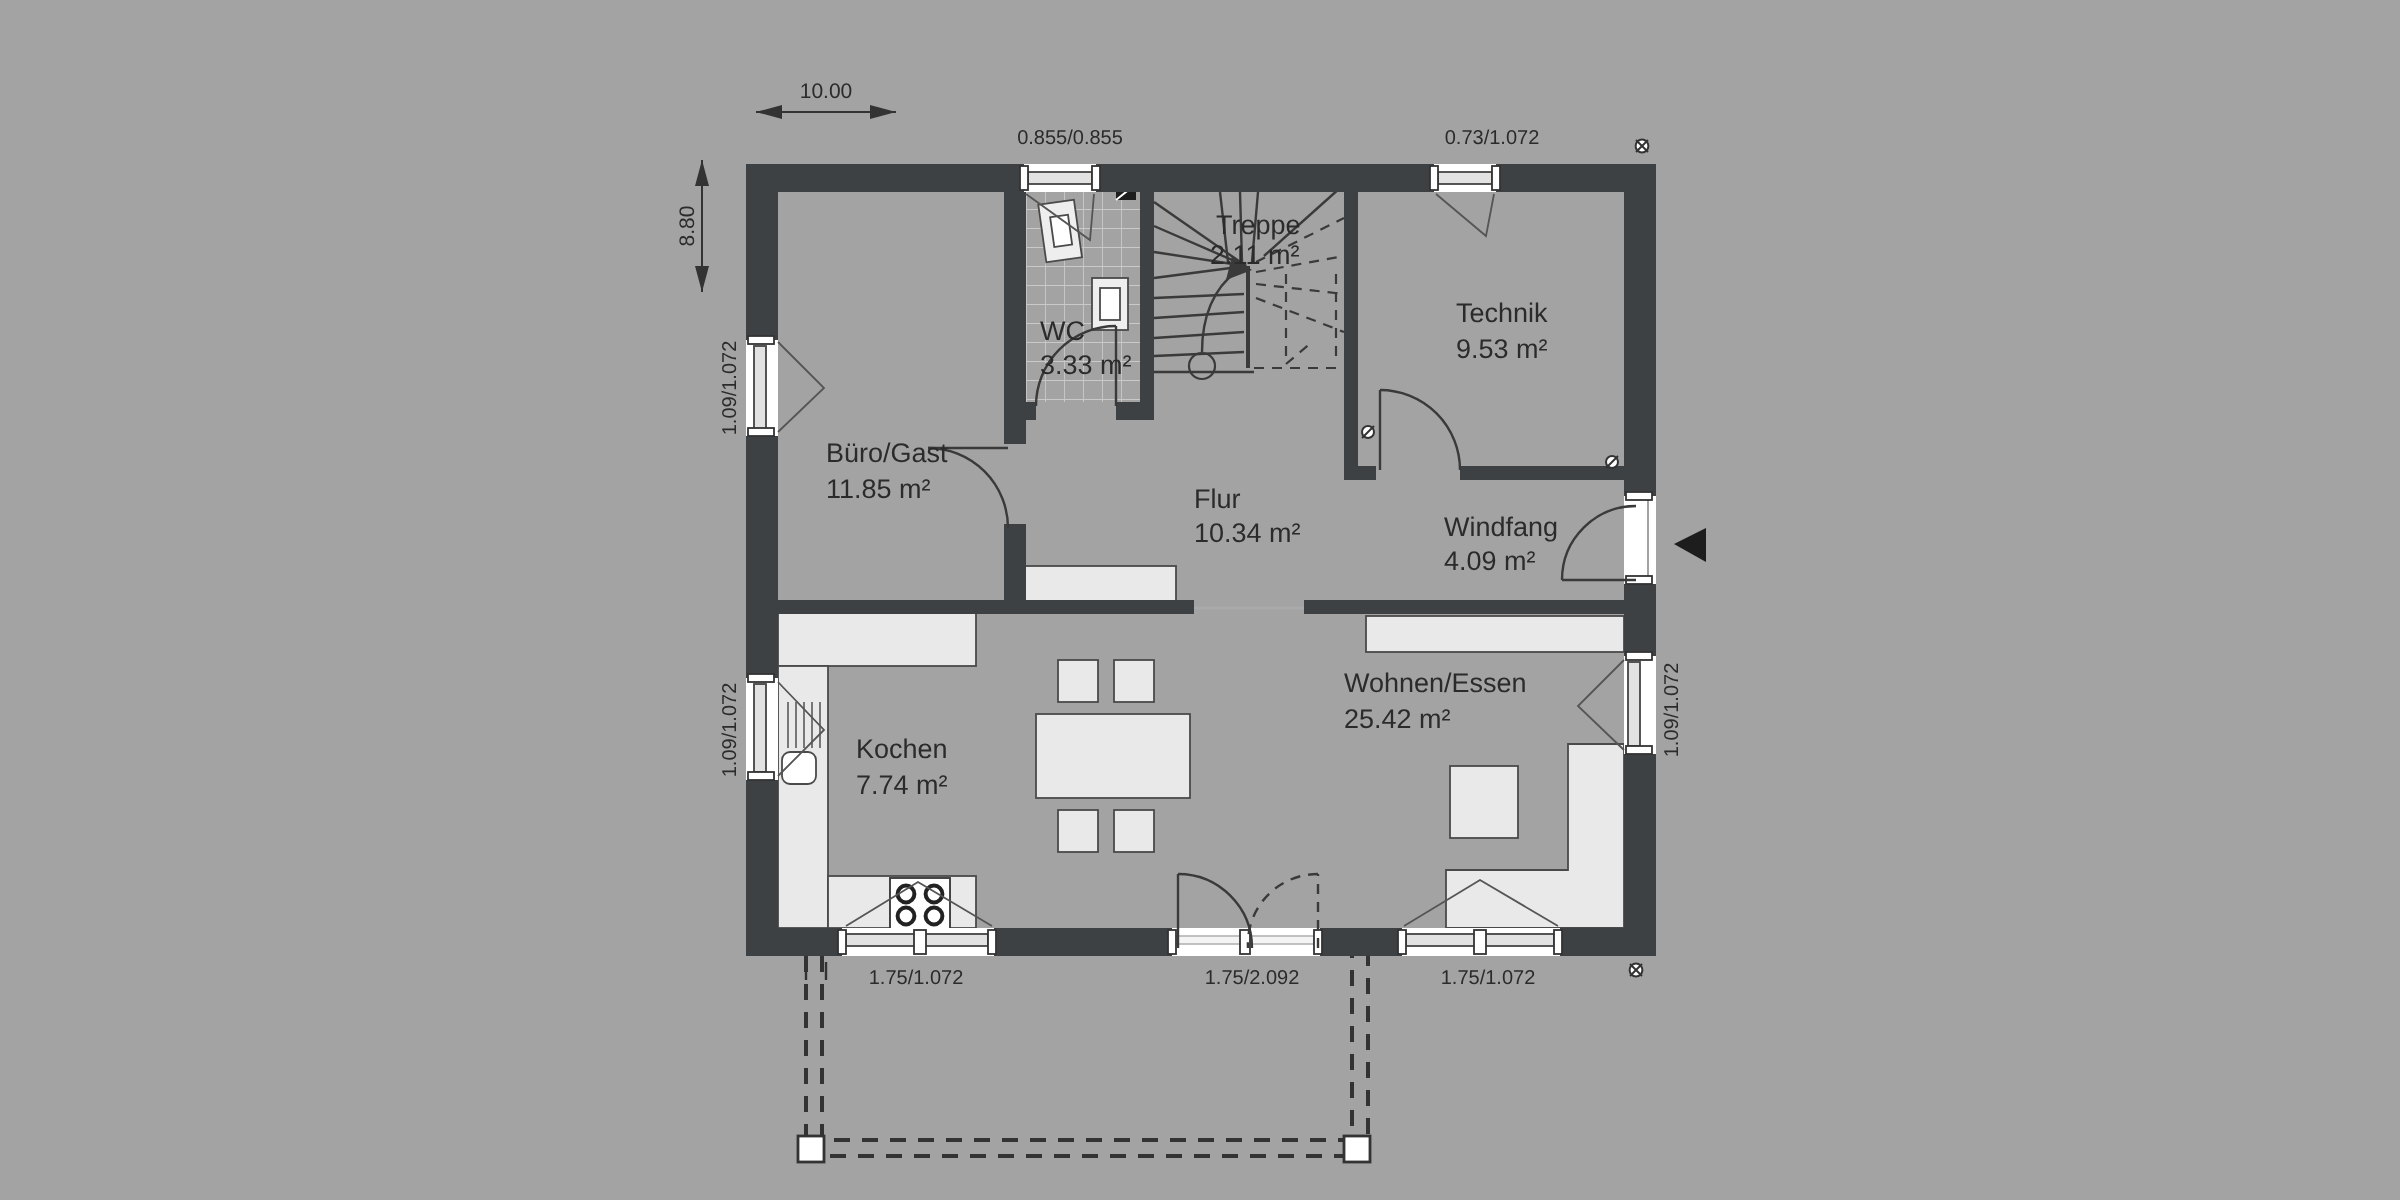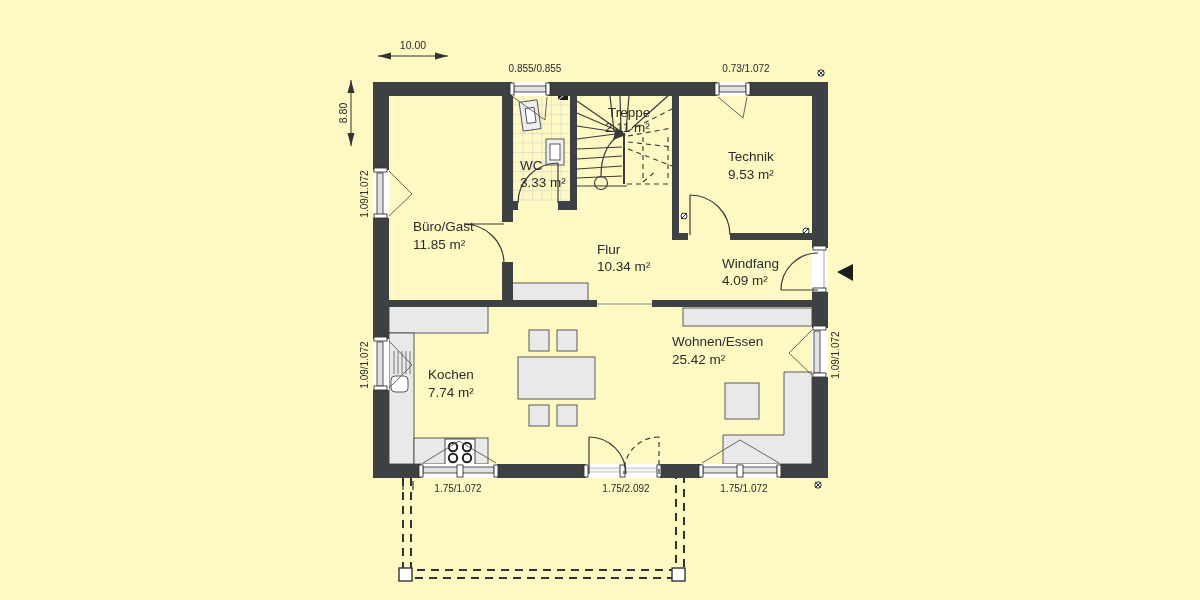--- a/index.html
+++ b/index.html
@@ -1,16 +1,16 @@
 <!DOCTYPE html>
 <html><head>
 <meta charset="utf-8">
 <style>
   html,body{margin:0;padding:0;background:#ffffff;}
-  #stage{position:relative;width:1200px;height:600px;background:#fef9c3;overflow:hidden;
+  #stage{position:relative;width:1200px;height:600px;background:#a3a3a3;overflow:hidden;
          font-family:"Liberation Sans", sans-serif;}
   svg text{fill:#2b2b2b;}
   .room-name{font-size:13.5px;}
   .room-area{font-size:13.5px;}
   .dim{font-size:10px;}
   .dim-big{font-size:10.5px;}
 </style>
 </head>
 <body>
 

